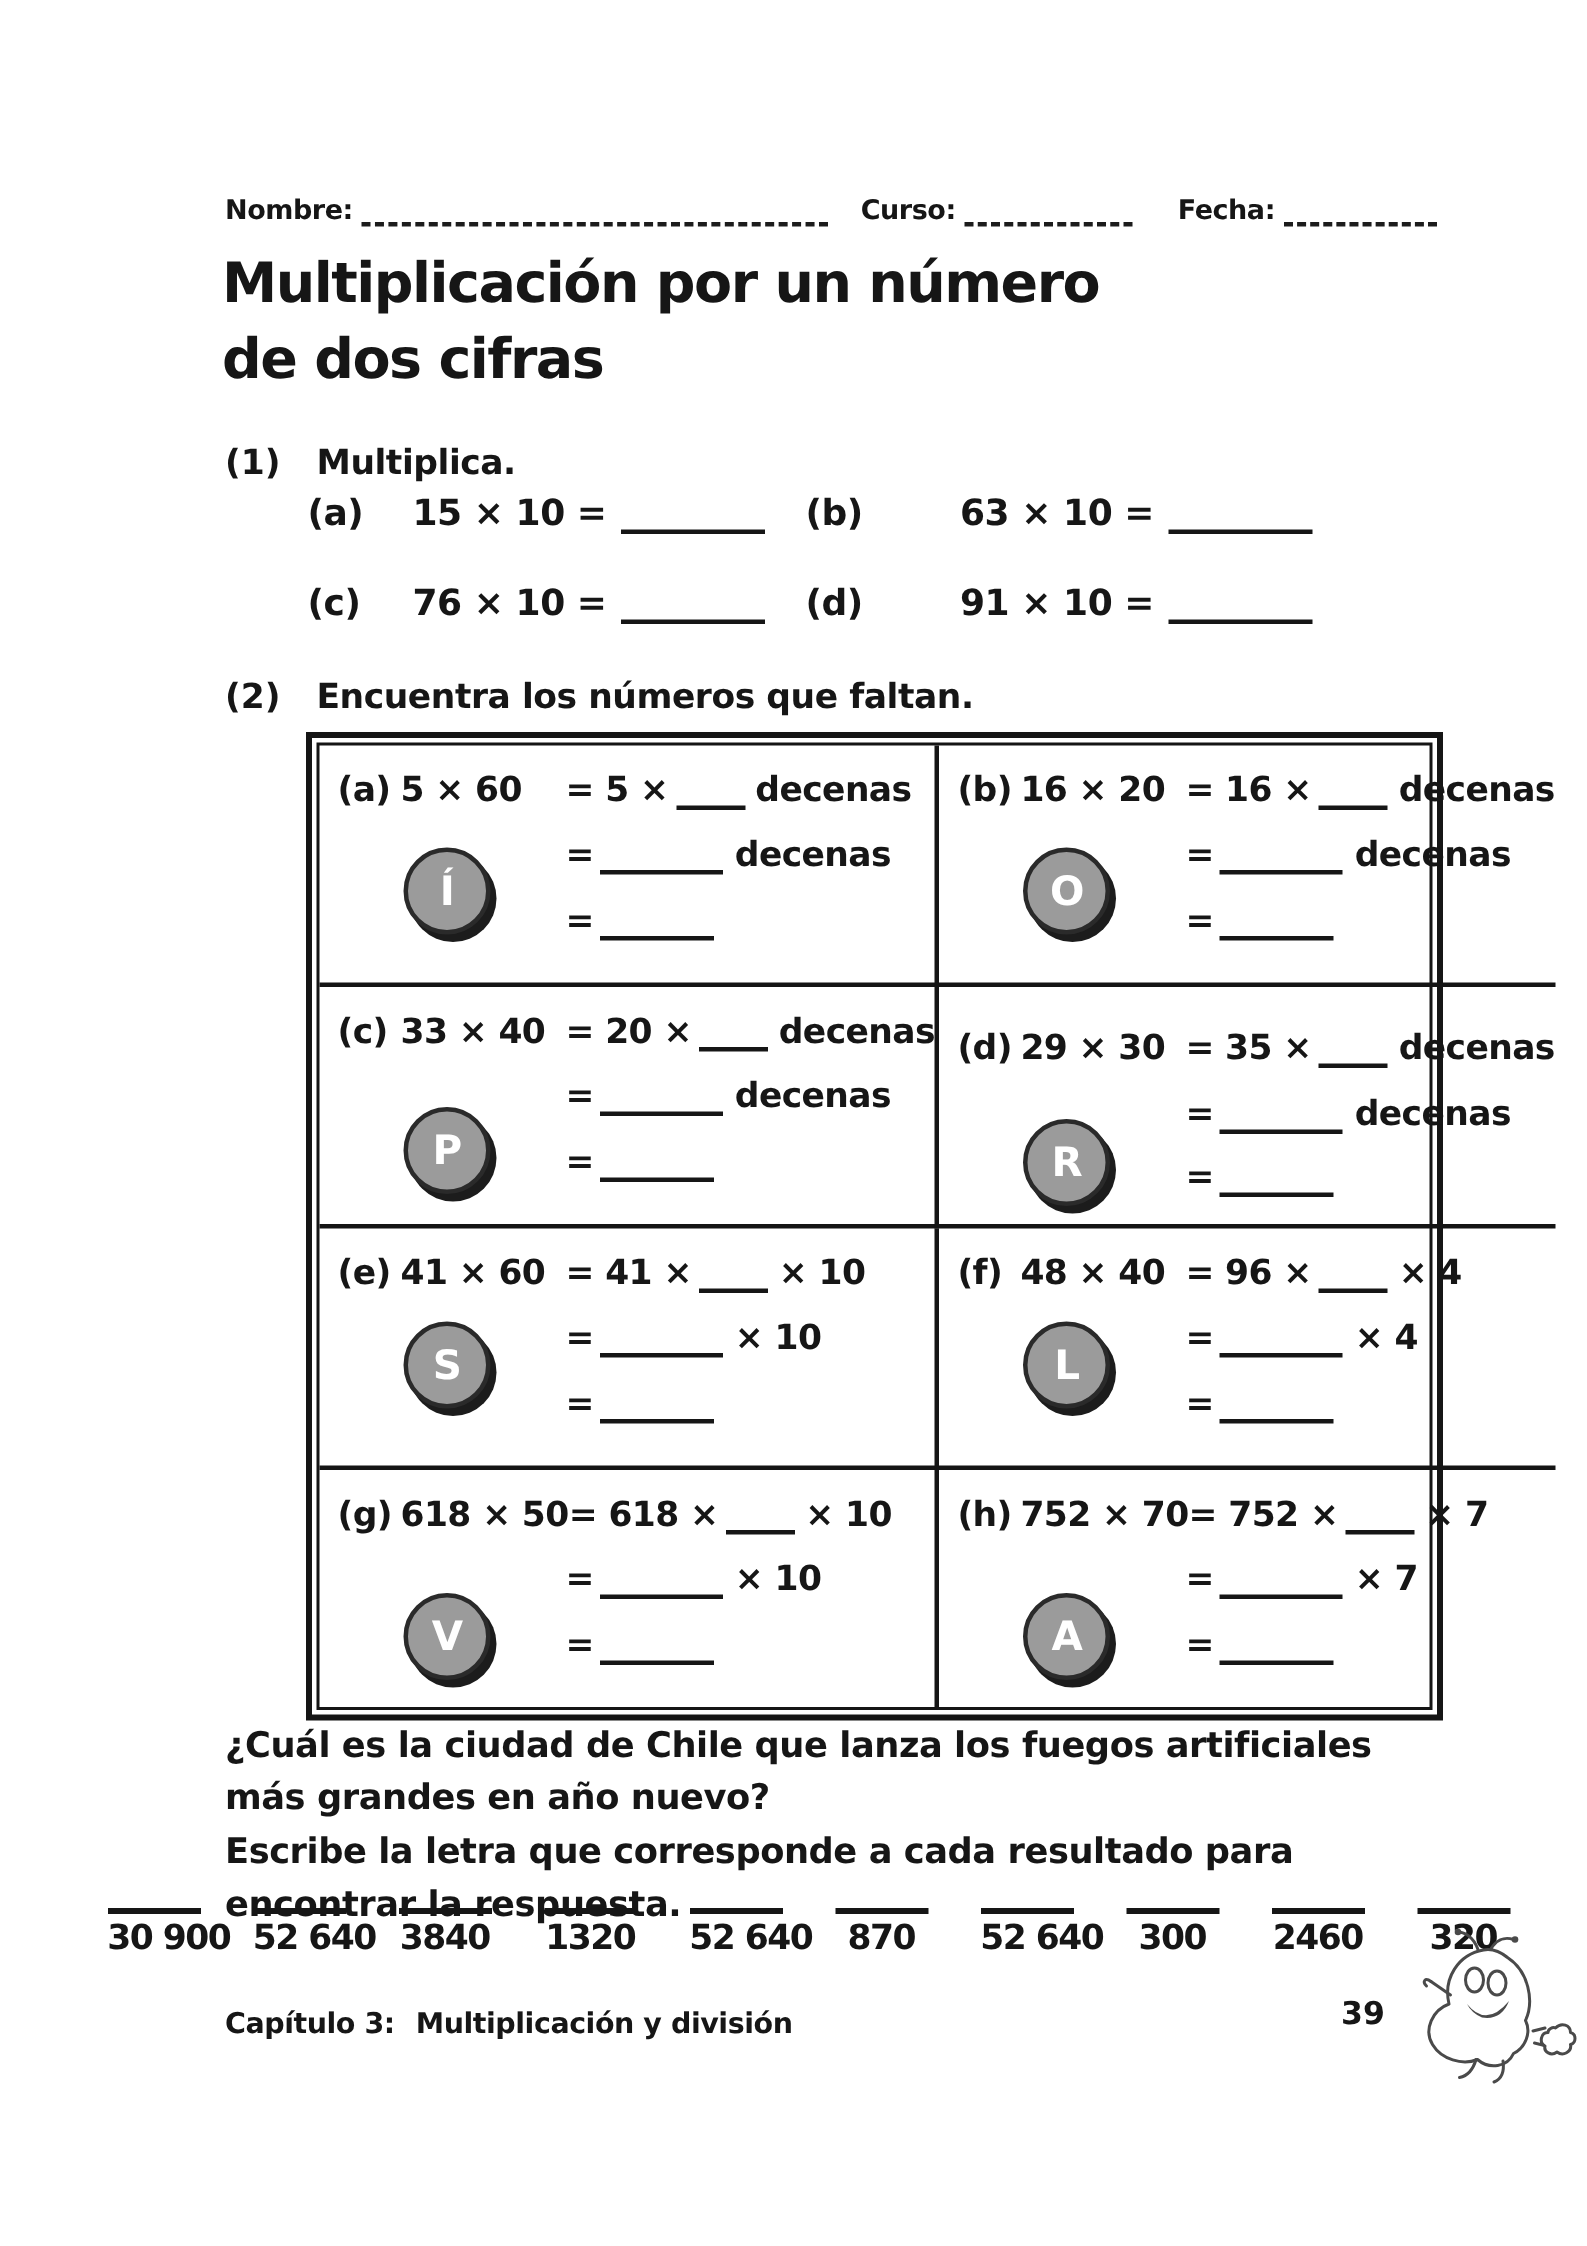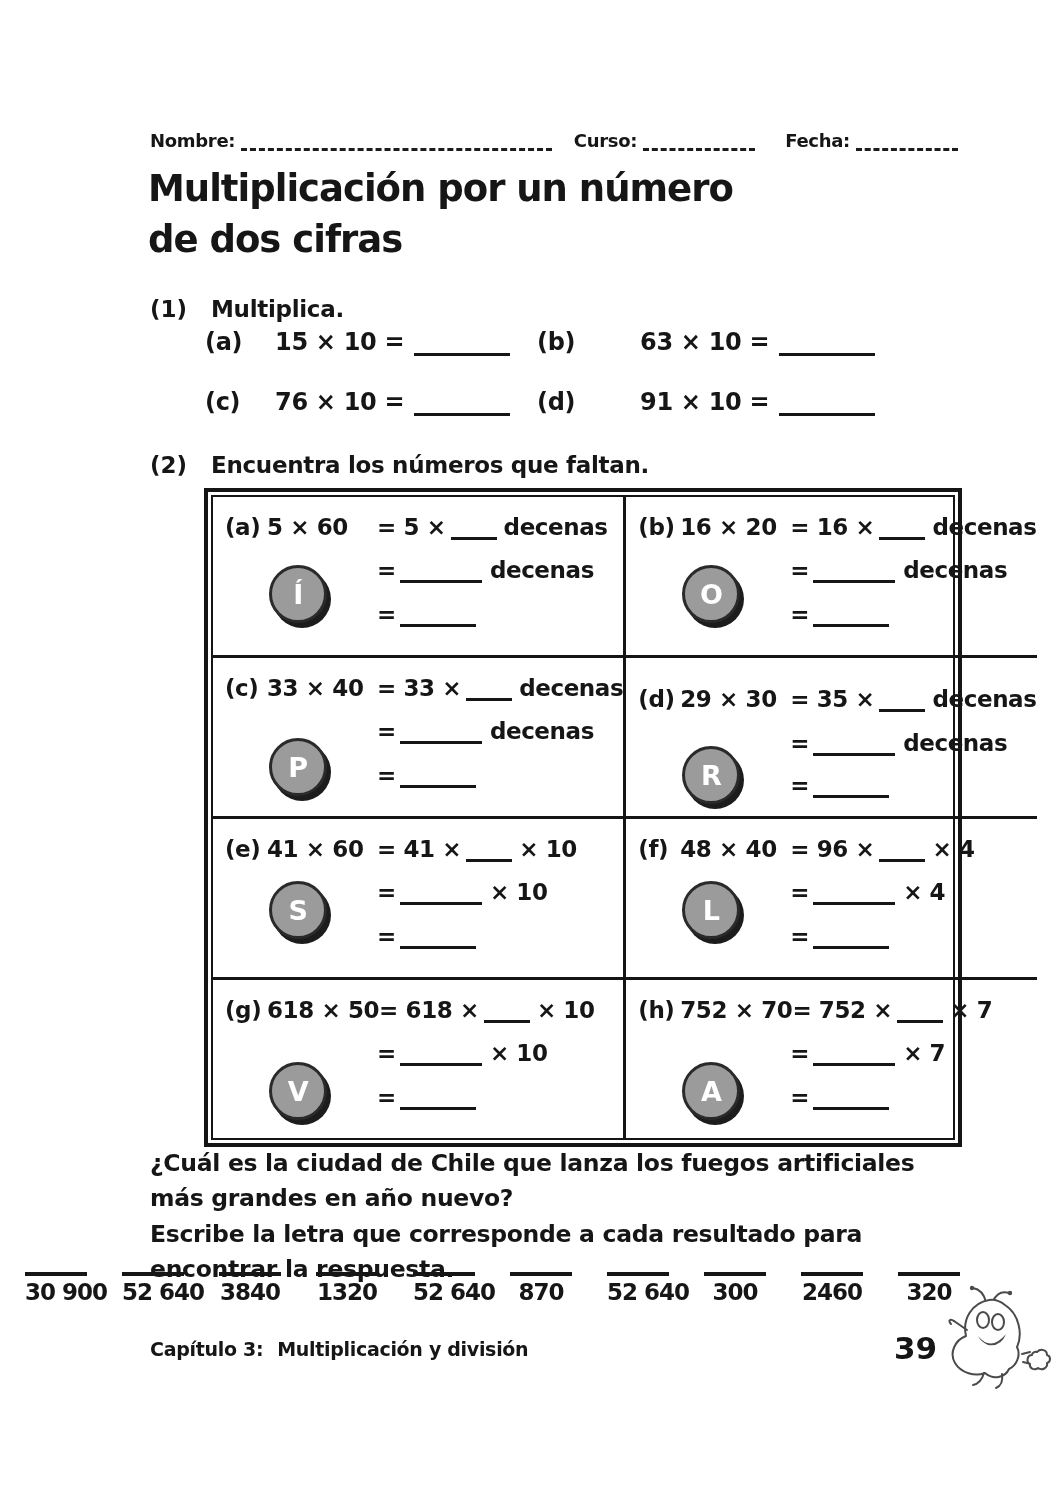--- a/index.html
+++ b/index.html
@@ -47,27 +47,27 @@
   .ceq .blank.b3{width:76px;}
   .circle{
     position:absolute;left:56px;top:68px;width:52px;height:52px;border-radius:50%;
     background:#9b9b9b;border:3px solid #2a2a2a;box-shadow:4px 5px 0 #1c1c1c;
     color:#ffffff;display:flex;align-items:center;justify-content:center;
     font-size:27px;line-height:1;
   }
   
   .question{position:absolute;left:150px;top:1146px;width:812px;font-size:23.5px;letter-spacing:-0.3px;line-height:1.5;}
   
-  .answers{position:absolute;left:150px;top:1272px;width:810px;display:flex;justify-content:flex-end;gap:35px;}
+  .answers{position:absolute;left:134px;top:1272px;width:810px;display:flex;justify-content:center;gap:35px;}
   .ansitem{text-align:center;min-width:62px;}
   .ansitem .bar{border-top:4px solid #161616;margin:0 0 3px 0;}
   .ansitem .val{font-size:23px;letter-spacing:-1px;white-space:nowrap;}
   
   .footer-ch{position:absolute;left:150px;top:1338px;font-size:19px;letter-spacing:-0.3px;display:flex;gap:14px;}
-  .footer-pg{position:absolute;left:894px;top:1330px;font-size:31px;}
+  .footer-pg{position:absolute;left:894px;top:1330px;font-size:21px;}
   .mascot{position:absolute;left:940px;top:1282px;}
 </style>
 </head>
 <body>
 
 <div class="page">
 
   <div class="hdr">
     <span class="lbl">Nombre:</span>
     <span class="dash nombre"></span>
@@ -151,21 +151,21 @@
           <span class="eqs">=</span>
           <span class="blank b3"></span>
         </div>
         <div class="circle">O</div>
       </div>
 
       <div class="cell bR bB">
         <div class="cline1">
           <span class="clabel">(c)</span>
           <span class="cexpr">33 × 40</span>
-          <span class="pre">= 33 ×</span>
+          <span class="pre">= 20 ×</span>
           <span class="blank b1"></span>
           <span>decenas</span>
         </div>
         <div class="ceq l2">
           <span class="eqs">=</span>
           <span class="blank b2"></span>
           <span>decenas</span>
         </div>
         <div class="ceq l3">
           <span class="eqs">=</span>

